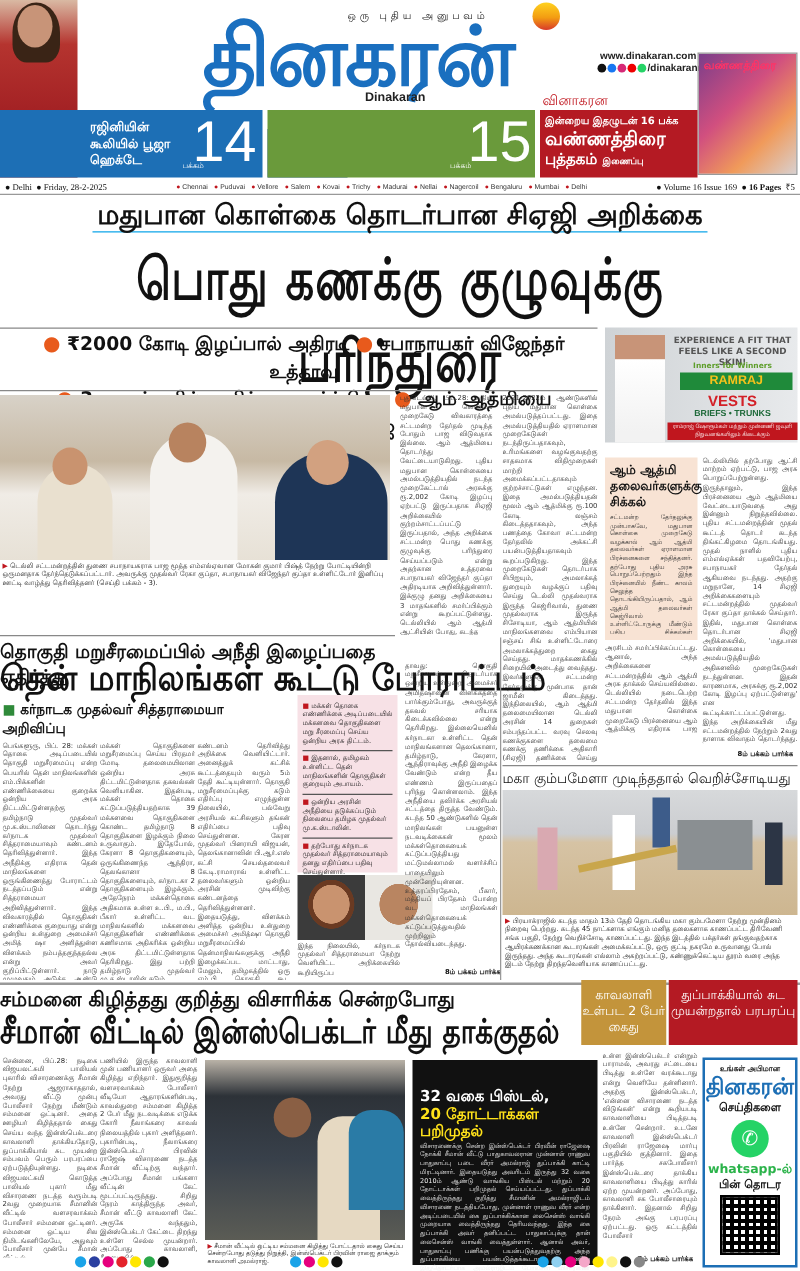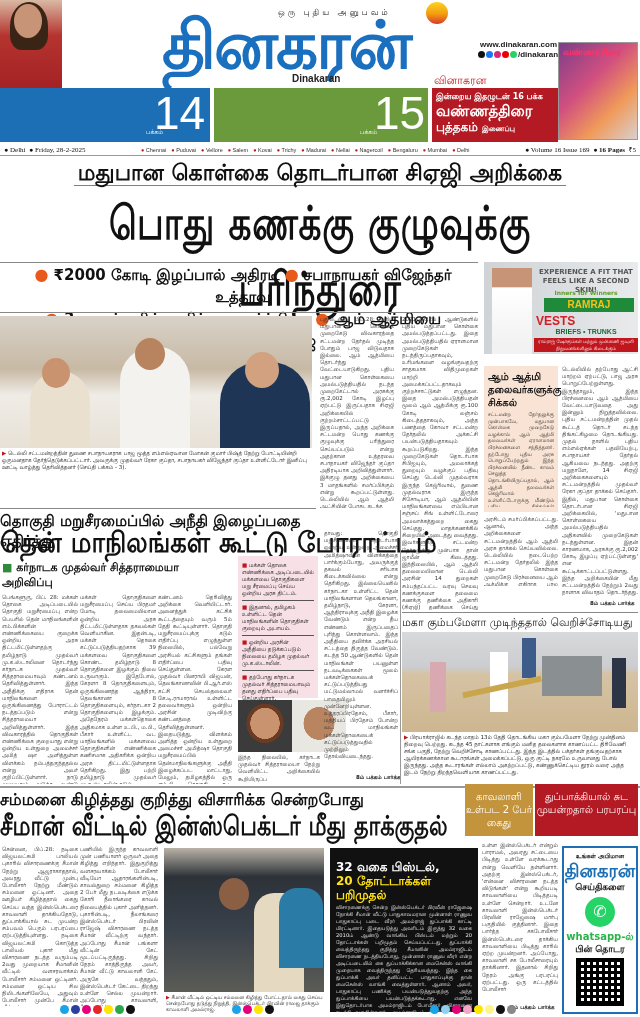--- a/index.html
+++ b/index.html
@@ -34,21 +34,21 @@
 .kicker1{left:0;top:160px;width:640px;text-align:center;font-size:22px;font-weight:bold;color:#111}
 .kicker1 span{border-bottom:1px solid #0ea5e9;padding:0 4px}
 .headline1{left:0;top:190px;width:640px;text-align:center;font-family:"DejaVu Sans",sans-serif;font-size:46px;font-weight:bold;transform:scaleX(0.78);letter-spacing:1px;line-height:66px}
 .sub-bullets{left:8px;top:264px;width:470px;font-size:15px;font-weight:bold;text-align:center;line-height:22px}
 .bul{color:#e85a1c;font-size:16px}
 .ad-ramraj{left:484px;top:262px;width:154px;height:92px;background:linear-gradient(90deg,#cfd3d6,#e8eaec)}
 .ad-man{left:8px;top:6px;width:40px;height:86px;background:linear-gradient(180deg,#c89478 0 22%,#fff 23%,#f2f2f2 90%)}
 .ad-text1{left:52px;top:6px;font-size:7px;font-weight:bold;color:#555;width:100px;text-align:center;line-height:9px}
 .ad-inners{left:52px;top:27px;font-size:6px;color:#5e9e2a;font-weight:bold;width:100px;text-align:center}
 .ad-brand{left:60px;top:36px;width:90px;height:14px;background:#1f8a3a;color:#f6c21b;font-size:10px;font-weight:bold;text-align:center;line-height:14px;font-family:"Liberation Sans",sans-serif}
-.ad-vests{left:52px;top:52px;width:100px;text-align:left;color:#d32027;font-weight:bold;font-size:12px;font-family:"Liberation Sans",sans-serif}
+.ad-vests{left:52px;top:52px;width:100px;text-align:center;color:#d32027;font-weight:bold;font-size:12px;font-family:"Liberation Sans",sans-serif}
 .ad-briefs{left:52px;top:66px;width:100px;text-align:center;color:#1f6a3a;font-weight:bold;font-size:7px;font-family:"Liberation Sans",sans-serif}
 .ad-bottom{left:50px;top:76px;width:104px;height:14px;background:#c0161e;color:#fff;font-size:4.5px;text-align:center;line-height:7px}
 .photo1{left:0;top:316px;width:312px;height:132px;background:linear-gradient(180deg,#d8d2c8 0%,#c7b9a4 40%,#f0ece6 60%,#e7e1d6 100%);overflow:hidden}
 .p1a{left:30px;top:55px;width:60px;height:77px;background:#e9e0cf;border-radius:30px 30px 0 0}
 .p1b{left:120px;top:30px;width:70px;height:102px;background:#f4f2ee;border-radius:35px 35px 0 0}
 .p1c{left:220px;top:46px;width:90px;height:86px;background:#1e3556;border-radius:40px 40px 0 0}
 .p1face1{left:42px;top:42px;width:28px;height:30px;border-radius:50%;background:#c9936f}
 .p1face2{left:135px;top:22px;width:30px;height:32px;border-radius:50%;background:#b8835f}
 .p1face3{left:245px;top:36px;width:34px;height:36px;border-radius:50%;background:#d2a180}
 .caption{font-size:5.5px;line-height:7px;color:#222}
@@ -73,21 +73,21 @@
 .kp5{left:210px;top:26px;width:14px;height:50px;background:#2c3545}
 .beam{left:60px;top:52px;width:80px;height:6px;background:#c9a64c;transform:rotate(-12deg)}
 .kicker3{left:0;top:790px;width:480px;font-size:16px;font-weight:bold}
 .headline3{left:0;top:810px;width:480px;font-size:27px;font-weight:bold;white-space:nowrap;transform-origin:left;transform:scaleX(0.83)}
 .box-gold{left:465px;top:784px;width:68px;height:52px;background:#c3943b;color:#fff;font-size:10px;text-align:center;line-height:13px;padding-top:6px}
 .box-crimson{left:535px;top:784px;width:103px;height:52px;background:#b41a23;color:#fff;font-size:10px;text-align:center;line-height:13px;padding-top:6px}
 .photo3{left:164px;top:848px;width:160px;height:144px;background:linear-gradient(180deg,#b9b2a7 0%,#2d3238 20%,#38404a 55%,#5b5c55 100%);overflow:hidden}
 .ph3a{left:55px;top:30px;width:30px;height:32px;border-radius:50%;background:#8a5f44}
 .ph3b{left:90px;top:45px;width:50px;height:99px;background:#e6d9c2;border-radius:20px 20px 0 0}
 .ph3c{left:115px;top:40px;width:44px;height:80px;background:#2a7ba6;border-radius:18px 18px 0 0}
-.blackbox{left:330px;top:848px;width:148px;height:164px;background:#111;color:#fff;padding:12px 6px}
+.blackbox{left:330px;top:848px;width:148px;height:164px;background:#111;color:#fff;padding:22px 6px}
 .bb-t1{font-size:12px;font-weight:bold;line-height:14px}
 .bb-t2{font-size:12px;font-weight:bold;color:#ffe21a;line-height:14px}
 .bb-text{font-size:5.2px;line-height:7px;color:#eee;text-align:justify;margin-top:2px}
 .wa-box{left:562px;top:846px;width:76px;height:168px;border:2px solid #1d6fb5;background:#fff;text-align:center}
 .wa-small{font-size:6px;font-weight:bold;margin-top:4px}
 .wa-logo{font-size:18px;font-weight:bold;color:#1d6fb5;font-family:"DejaVu Serif",serif;line-height:22px}
 .wa-news{font-size:9px;font-weight:bold}
 .wa-icon{width:30px;height:30px;border-radius:50%;background:#25d366;margin:4px auto;color:#fff;font-size:16px;line-height:30px}
 .wa-green{font-size:10px;font-weight:bold;color:#2bb34a}
 .wa-follow{font-size:9px;font-weight:bold}
@@ -117,20 +117,21 @@
     <span class="dot" style="background:#e00"></span>
     <span class="dot" style="background:#25d366"></span>
     <span>/dinakarannews</span>
   </div>
   <div class="abs dinakaran-red">வினாகரன</div>
   <div class="abs magazine">
     <div class="abs mag-title">வண்ணத்திரை</div>
   </div>
 
   <div class="abs promo promo-blue">
+    <div style="position:absolute;left:72px;top:8px;width:80px" class="promo-text">ரஜினியின் கூலியில் பூஜா ஹெக்டே</div>
     <div style="position:absolute;left:154px;top:2px" class="promo-num">14</div>
     <div class="promo-page" style="left:146px">பக்கம்</div>
   </div>
   <div class="abs cricketer"></div>
   <div class="abs promo promo-green">
     <div style="position:absolute;left:160px;top:2px" class="promo-num">15</div>
     <div class="promo-page" style="left:146px">பக்கம்</div>
   </div>
   <div class="abs promo promo-red">
     <div style="position:absolute;left:4px;top:4px;width:122px">

